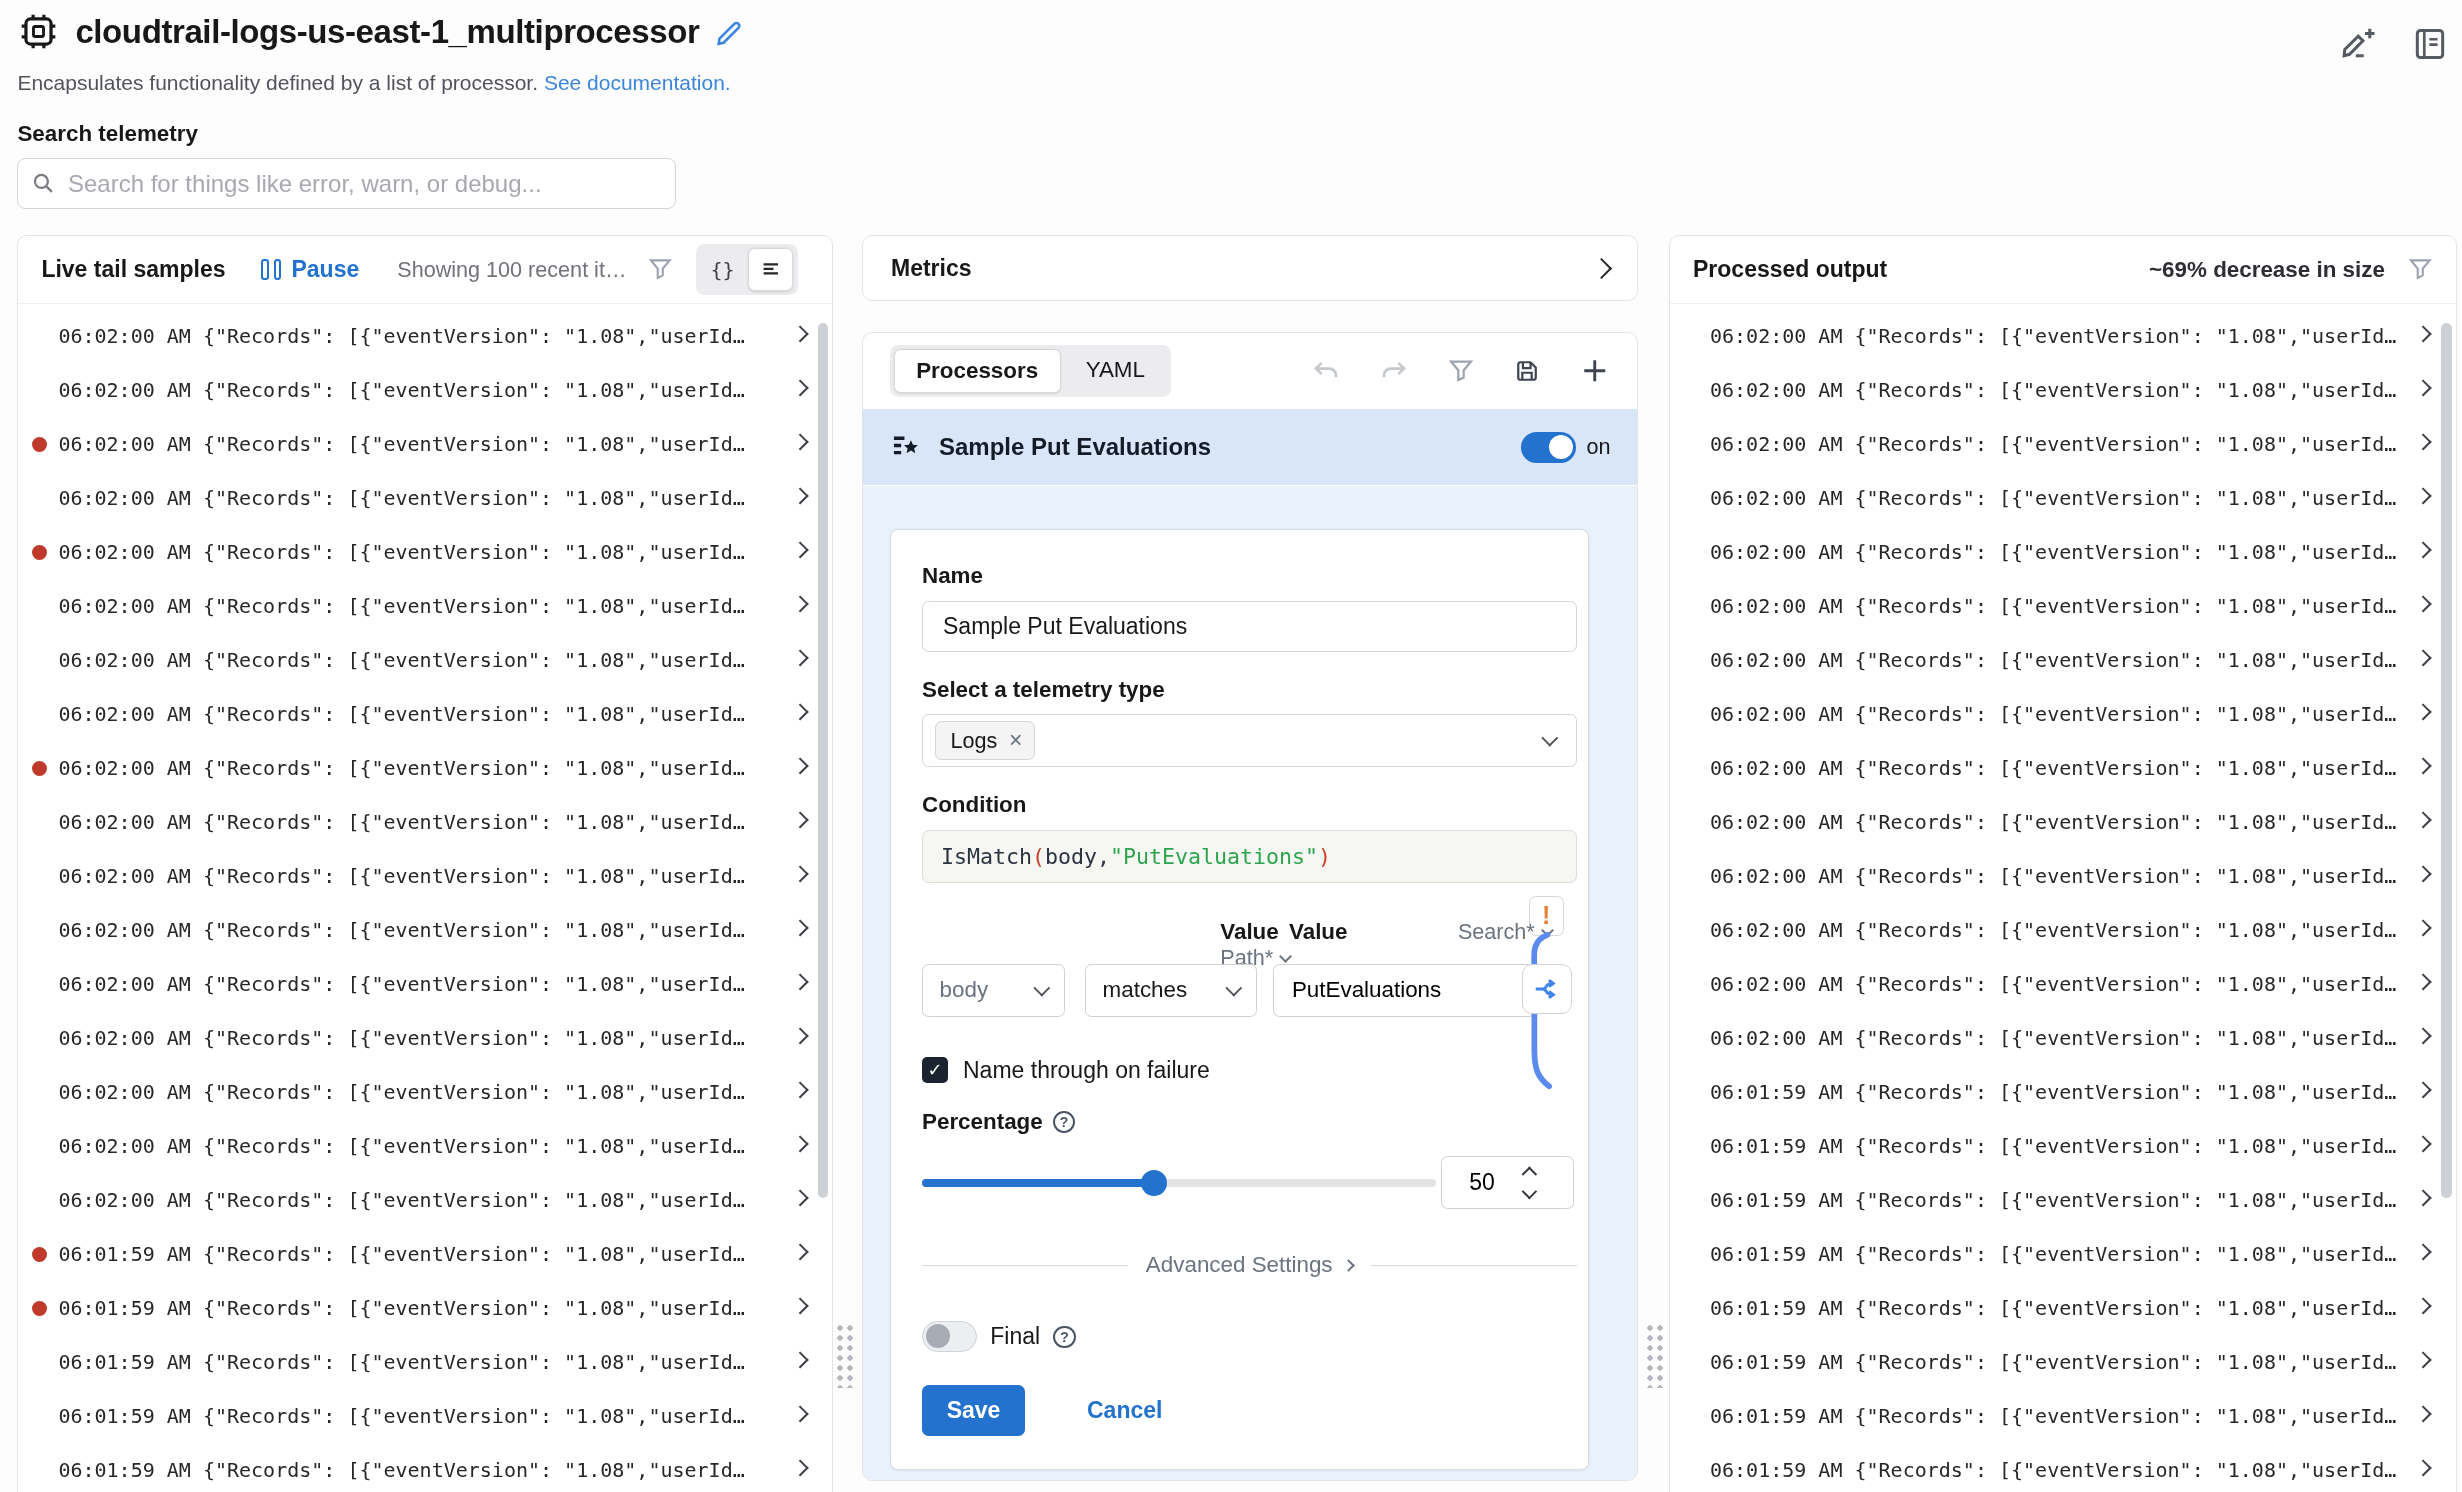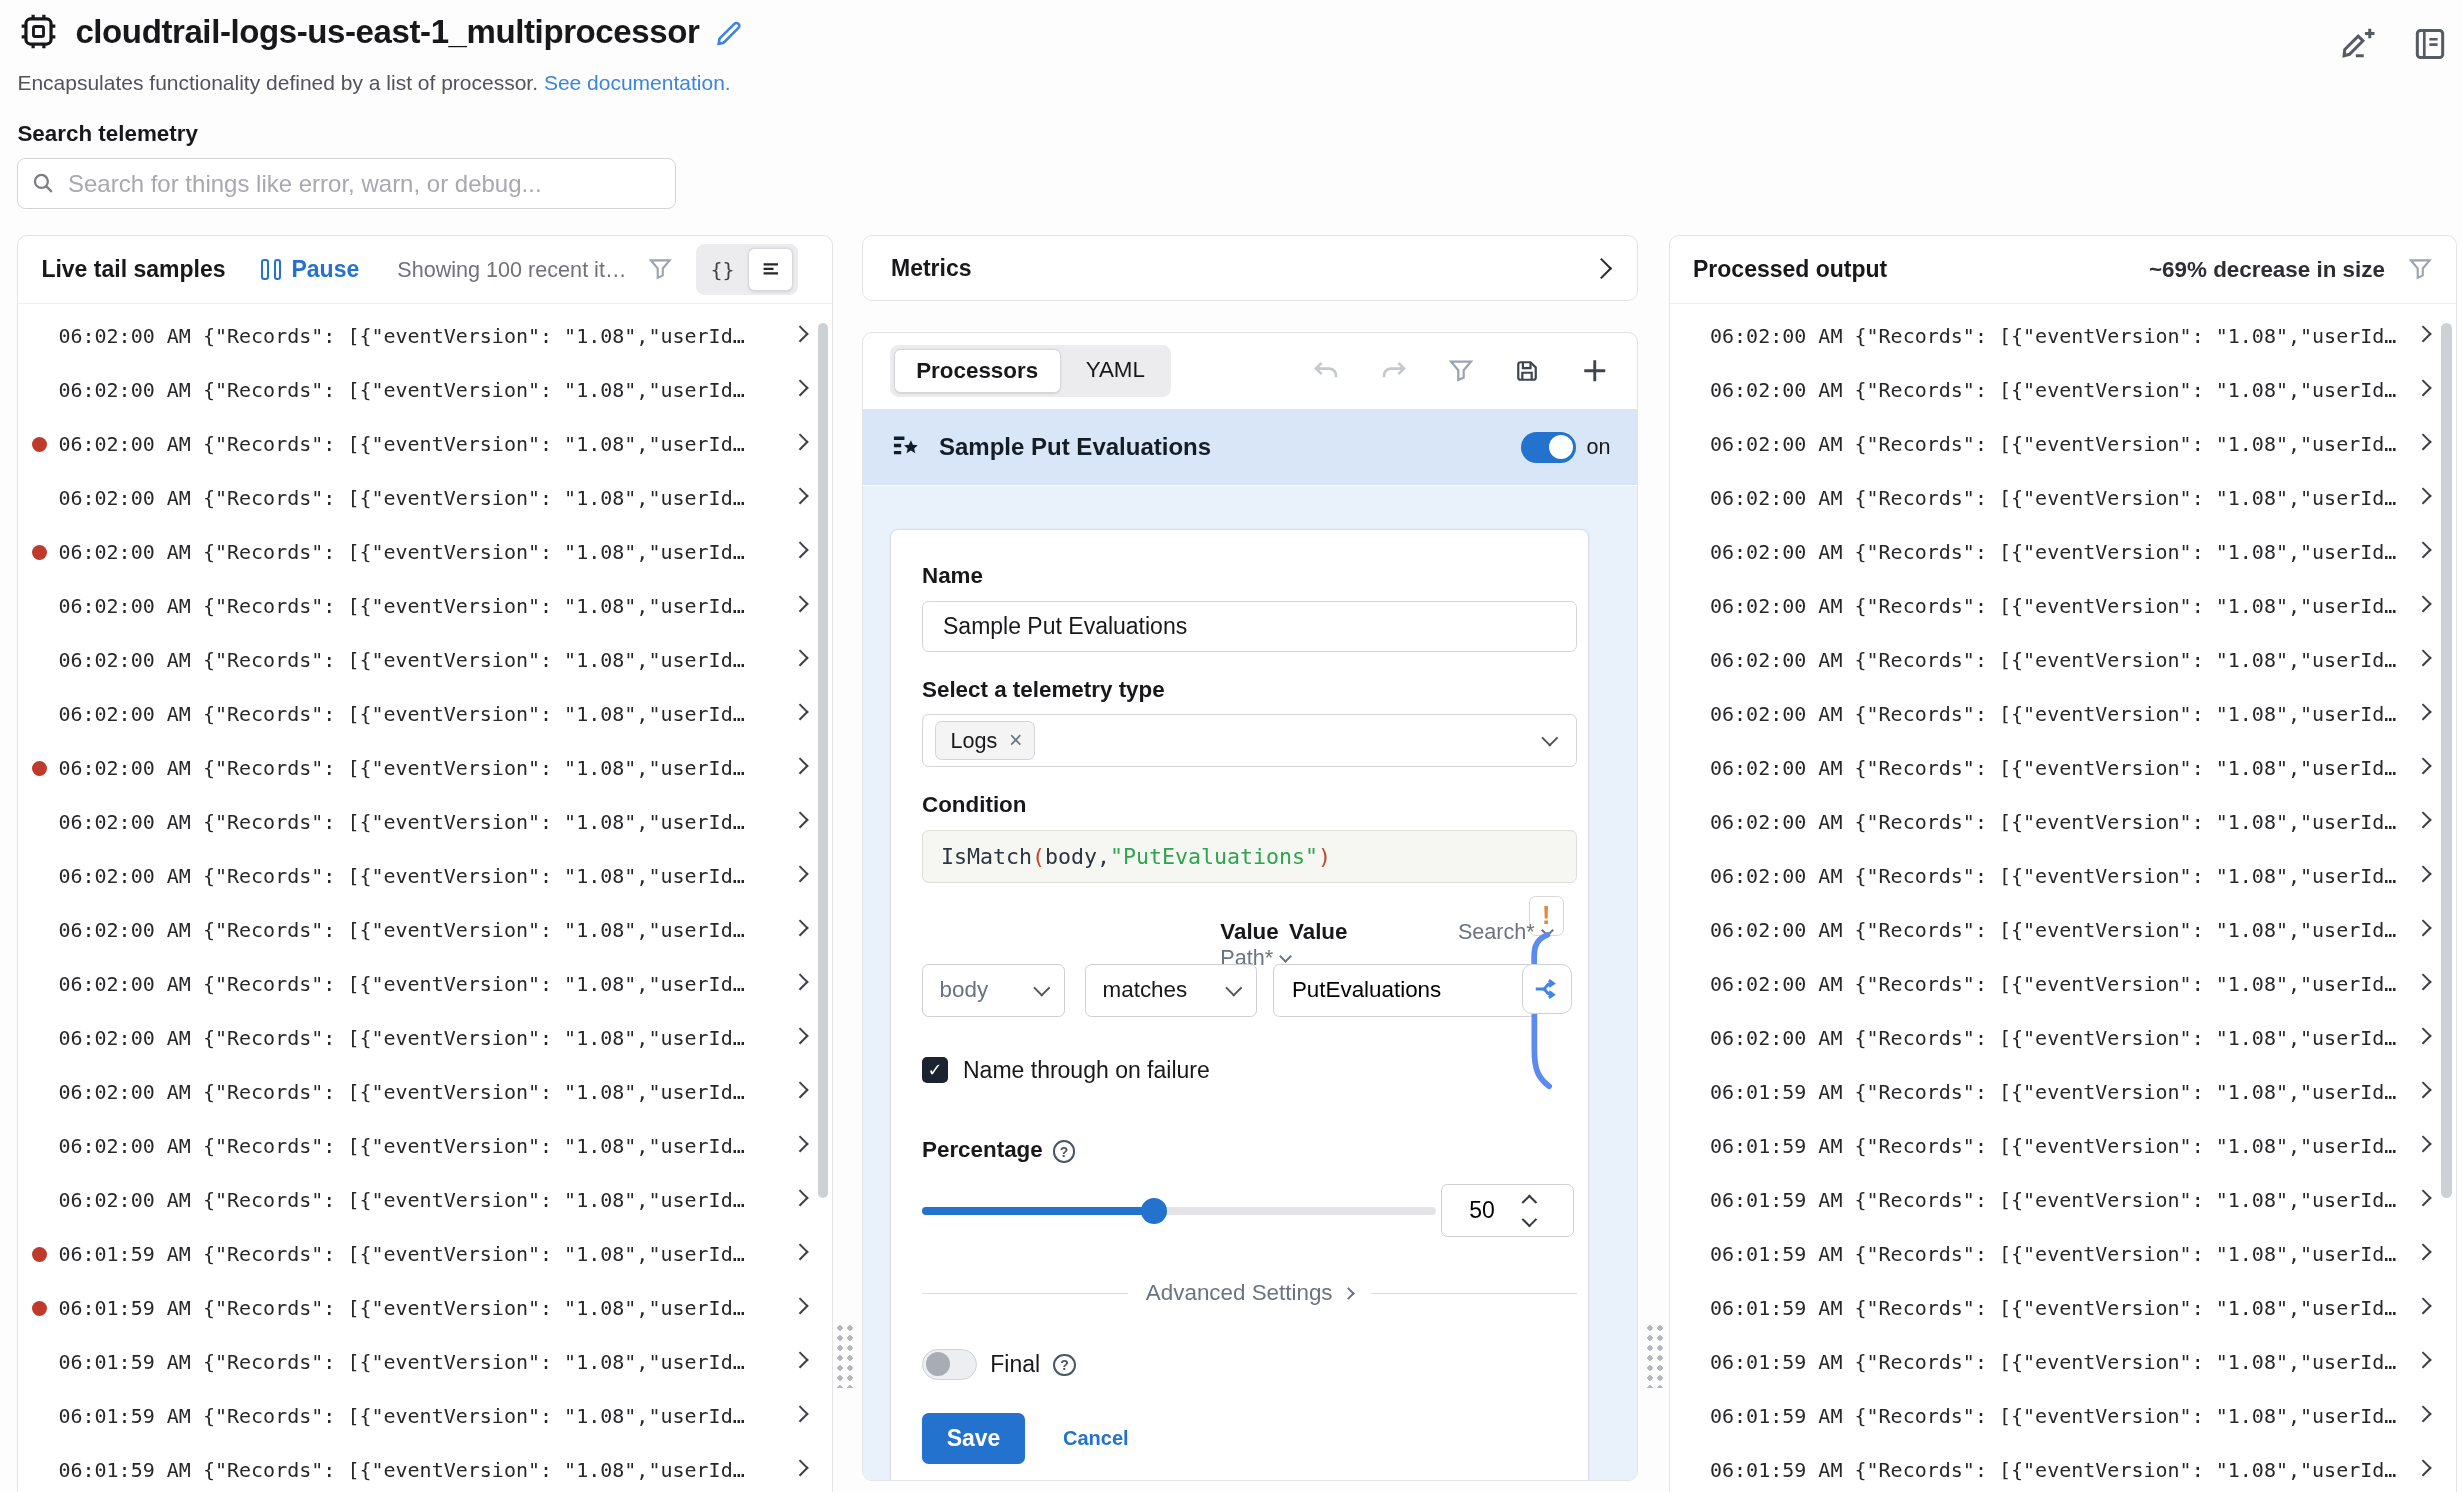--- a/index.html
+++ b/index.html
@@ -122,21 +122,21 @@
     border:1.7px solid #cfd3d9; border-radius:10px; display:flex; align-items:center; justify-content:center; cursor:pointer; z-index:2; }
   .flow-line { position:absolute; right:23px; top:13.3px; z-index:1; }
 
   .check-row { display:flex; align-items:center; gap:15px; margin-top:40px; }
   .checkbox { width:26px; height:26px; background:#1c2330; border-radius:5px; color:#fff; font-size:18px;
     display:flex; align-items:center; justify-content:center; cursor:pointer; }
   .check-row span.lbl { font-size:23px; }
   .qmark { width:22.4px; height:22.4px; border:2.1px solid #4b5563; border-radius:50%; color:#4b5563;
     font-size:14px; font-weight:700; display:inline-flex; align-items:center; justify-content:center; }
 
-  .pct-label { margin-top:53px;align-items:flex-end; }
+  .pct-label { margin-top:25px; }
   .slider-row { margin-top:21.6px; display:flex; align-items:flex-end; }
   .slider { position:relative; width:514px; height:53px; }
   .track { position:absolute; left:0; right:0; top:23px; height:7.5px; background:#e4e4e7; border-radius:4.1px; }
   .fill { position:absolute; left:0; top:23px; height:7.5px; background:#2272ce; border-radius:4.1px; }
   .thumb { position:absolute; top:14px; width:26px; height:26px; border-radius:50%; background:#2272ce; cursor:grab; }
   .num-box { margin-left:auto; width:133px; height:53px; border:1.7px solid #cfcfd4; border-radius:6.6px;
     display:flex; align-items:center; padding:0 15px 0 0; }
   .num-box input { width:80px; border:none; outline:none; font-size:23px; text-align:center;
     font-family:"Liberation Sans", sans-serif; }
   .steppers { display:flex; flex-direction:column; gap:10px; margin-left:1.7px; }
@@ -147,22 +147,22 @@
   .adv-row .line { flex:1; border-top:1.7px solid #dcdce0; }
   .adv-mid { display:flex; align-items:center; gap:11.6px; padding:0 18px; color:#6b7280; font-size:22.4px; cursor:pointer; }
   .chev-sm { width:9px; height:9px; border-top:2.1px solid #6b7280; border-right:2.1px solid #6b7280; transform:rotate(45deg); }
 
   .final-row { margin-top:43px; display:flex; align-items:center; gap:13.3px; }
   .final-row .lbl { font-size:23px; }
 
   .btn-row { margin-top:33px; display:flex; align-items:center; gap:38px; }
   .save-btn { width:103px; height:51px; background:#2272ce; color:#fff; font-size:23px; font-weight:700;
     border:none; border-radius:6.6px; cursor:pointer; font-family:"Liberation Sans", sans-serif; }
-  .cancel-btn { color:#2272ce; font-size:20px; font-weight:600; background:none; border:none; cursor:pointer;
-    font-family:"Liberation Sans", sans-serif; }
+  .cancel-btn { color:#2272ce; font-size:23px; font-weight:600; background:none; border:none; cursor:pointer;
+    font-family:"Liberation Sans", sans-serif;margin-left:24px; }
 
   
   .size-text { margin-left:auto; font-size:22.4px; font-weight:600; color:#2d2d33; }
   #right-panel .funnel { margin-left:21.6px; }
 
   .drag-handle { position:absolute; width:20px; height:65px;
     background-image:radial-gradient(circle, #b4b7bd 2.5px, transparent 2.9px);
     background-size:10px 10px; cursor:col-resize; }
   #drag-left  { left:835px; top:1323px; }
   #drag-right { left:1645px; top:1323px; }

